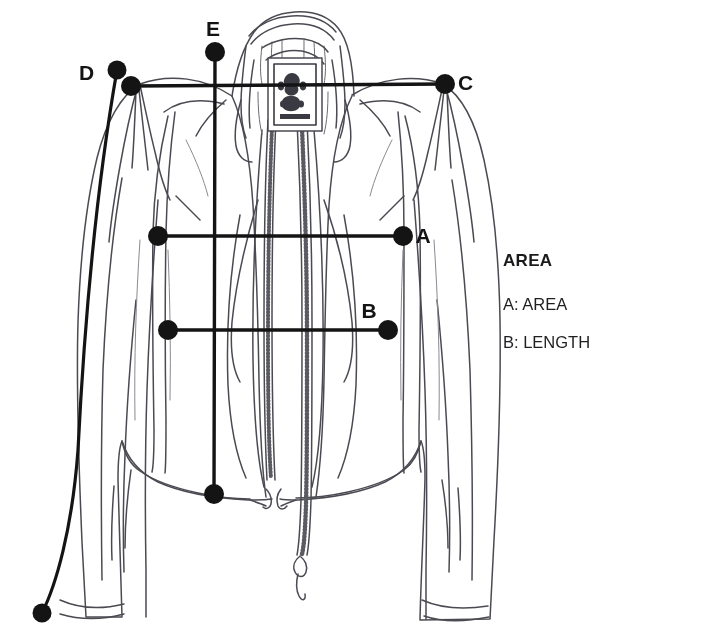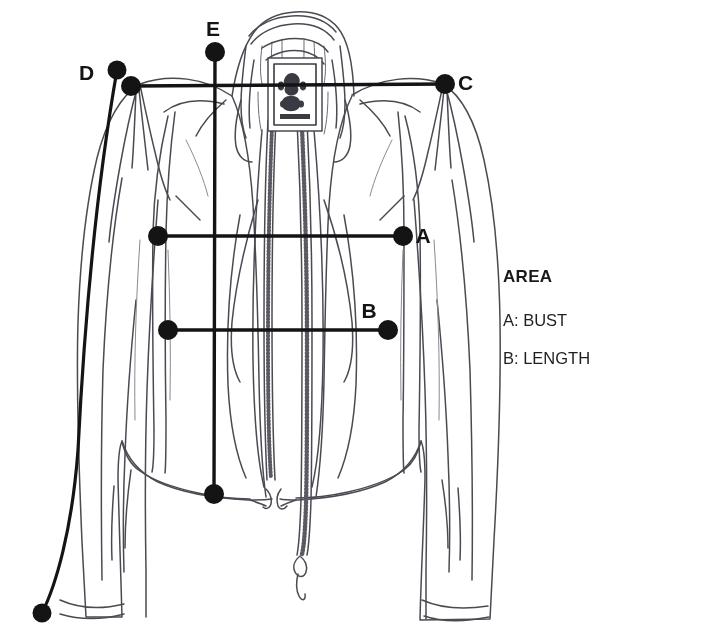--- a/index.html
+++ b/index.html
@@ -22,21 +22,21 @@
     position: absolute;
     left: 0;
     top: 0;
     width: 706px;
     height: 633px;
     display: block;
   }
   .legend {
     position: absolute;
     left: 503px;
-    top: 268px;
+    top: 252px;
     width: 180px;
   }
   .legend-title {
     font-size: 17px;
     font-weight: bold;
     letter-spacing: 0.3px;
     color: #1a1a1a;
     margin: 0 0 25px 0;
     line-height: 18px;
   }
@@ -370,17 +370,17 @@
       <text class="pt-label" x="423" y="243" text-anchor="middle">A</text>
       <text class="pt-label" x="369" y="318" text-anchor="middle">B</text>
       <text class="pt-label" x="458" y="90" text-anchor="start">C</text>
       <text class="pt-label" x="79" y="80" text-anchor="start">D</text>
       <text class="pt-label" x="206" y="36" text-anchor="start">E</text>
     </g>
   </svg>
 
   <div class="legend">
     <div class="legend-title">AREA</div>
-    <div class="legend-item">A: BUST</div>
+    <div class="legend-item">A: AREA</div>
     <div class="legend-item">B: LENGTH</div>
   </div>
 
 </div>
 
 </body></html>

